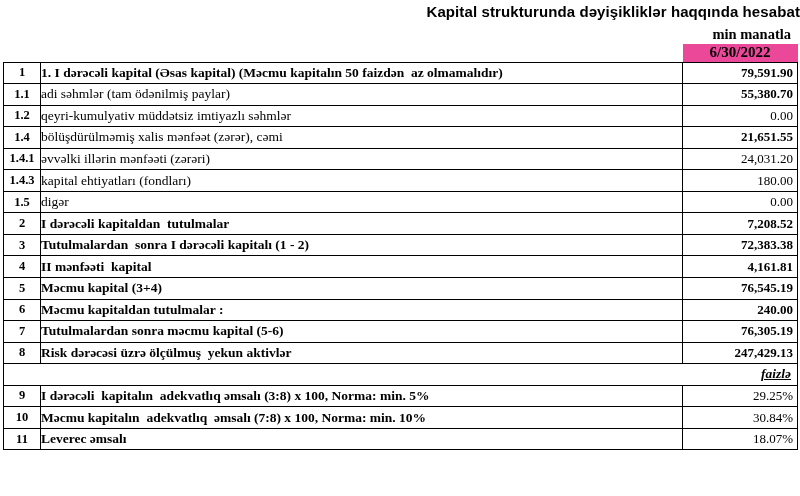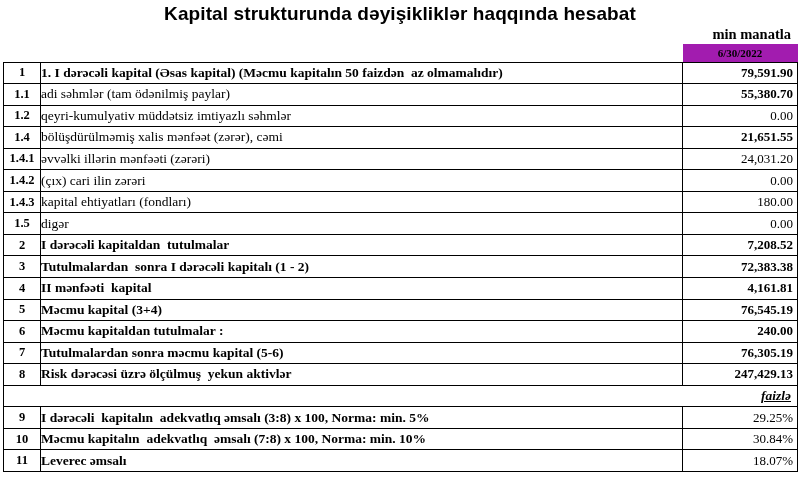--- a/index.html
+++ b/index.html
@@ -6,47 +6,47 @@
   .report {
     position:relative;
     width:800px; height:496px;
     background:#ffffff;
     font-family:"Liberation Serif", serif;
     color:#000000;
     overflow:hidden;
   }
   .title {
     position:absolute; top:3px; left:0; width:100%;
-    text-align:center;
+    text-align:right;
     font-family:"Liberation Sans", sans-serif;
-    font-weight:bold; font-size:19px;
+    font-weight:bold; font-size:15px;
     letter-spacing:0.1px;
   }
   .unit-label {
     position:absolute; top:26px; right:9px;
     font-weight:bold; font-size:14.5px;
   }
   table.main {
     position:absolute; left:3px; top:44px;
     width:794px;
     border-collapse:collapse;
     table-layout:fixed;
   }
   col.c-no  { width:37px; }
   col.c-lbl { width:642px; }
   col.c-val { width:115px; }
   td { padding:0; font-size:13.5px; overflow:hidden; }
   tr.hdr-row { height:18px; }
   tr.hdr-row td { border:none; }
   td.date-cell {
     border:1.5px solid #000;
-    background:#a21caf;
+    background:#ec4899;
     text-align:center;
     font-weight:bold;
-    font-size:11px;
+    font-size:15px;
   }
   tbody tr { height:21.55px; }
   tbody td { border:1.5px solid #000; vertical-align:middle; }
   td.no-cell {
     text-align:center;
     font-weight:bold;
     font-size:12.5px;
   }
   td.lbl-cell {
     text-align:left;
@@ -107,25 +107,20 @@
           <td class="no-cell">1.4</td>
           <td class="lbl-cell">bölüşdürülməmiş xalis mənfəət (zərər), cəmi</td>
           <td class="val-cell b">21,651.55</td>
         </tr>
         <tr>
           <td class="no-cell">1.4.1</td>
           <td class="lbl-cell">əvvəlki illərin mənfəəti (zərəri)</td>
           <td class="val-cell">24,031.20</td>
         </tr>
         <tr>
-          <td class="no-cell">1.4.2</td>
-          <td class="lbl-cell">(çıx) cari ilin zərəri</td>
-          <td class="val-cell">0.00</td>
-        </tr>
-        <tr>
           <td class="no-cell">1.4.3</td>
           <td class="lbl-cell">kapital ehtiyatları (fondları)</td>
           <td class="val-cell">180.00</td>
         </tr>
         <tr>
           <td class="no-cell">1.5</td>
           <td class="lbl-cell">digər</td>
           <td class="val-cell">0.00</td>
         </tr>
         <tr>

